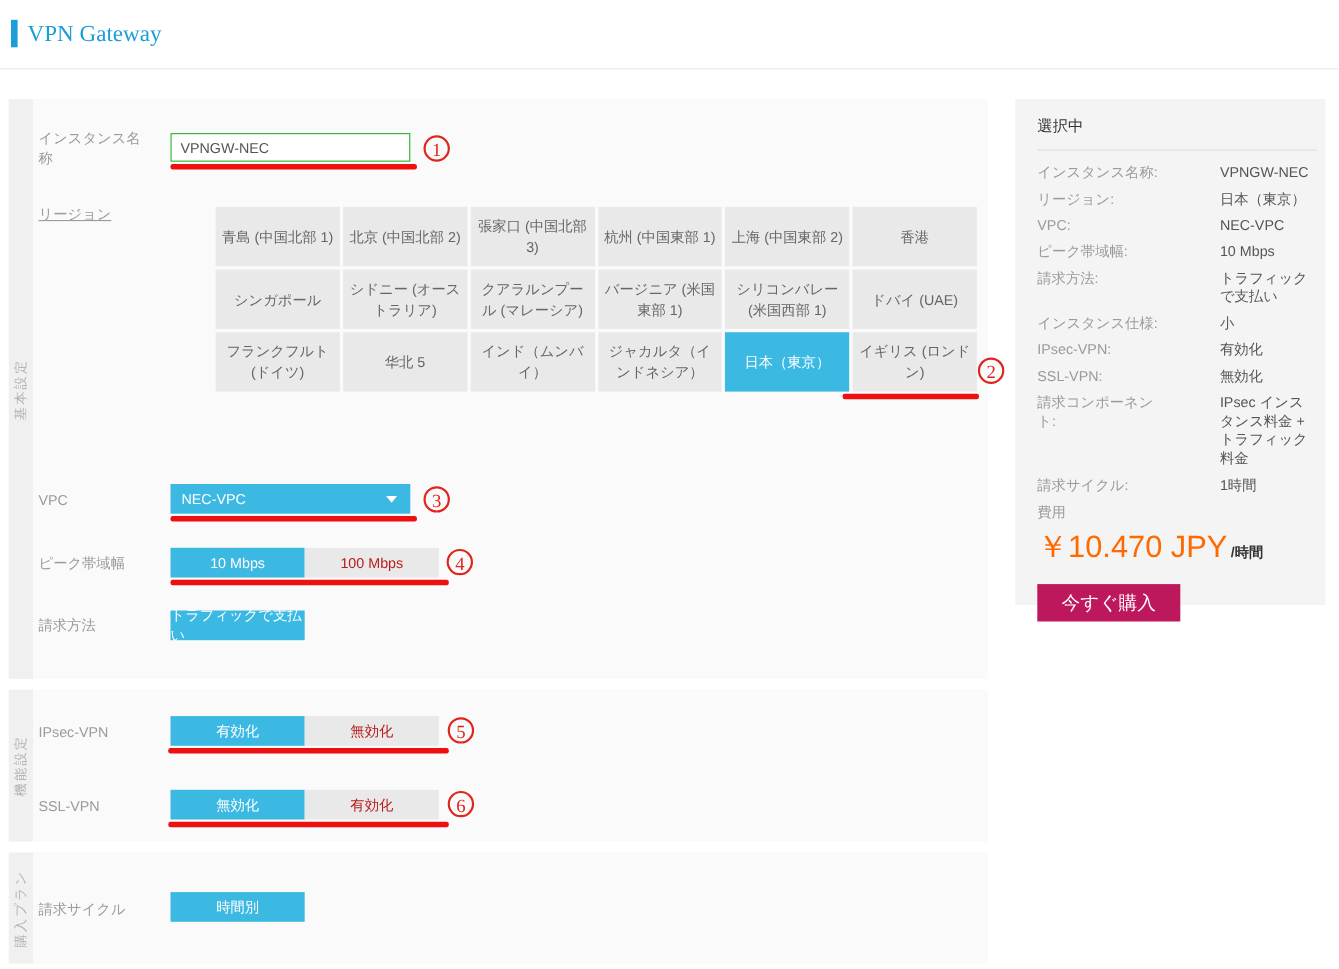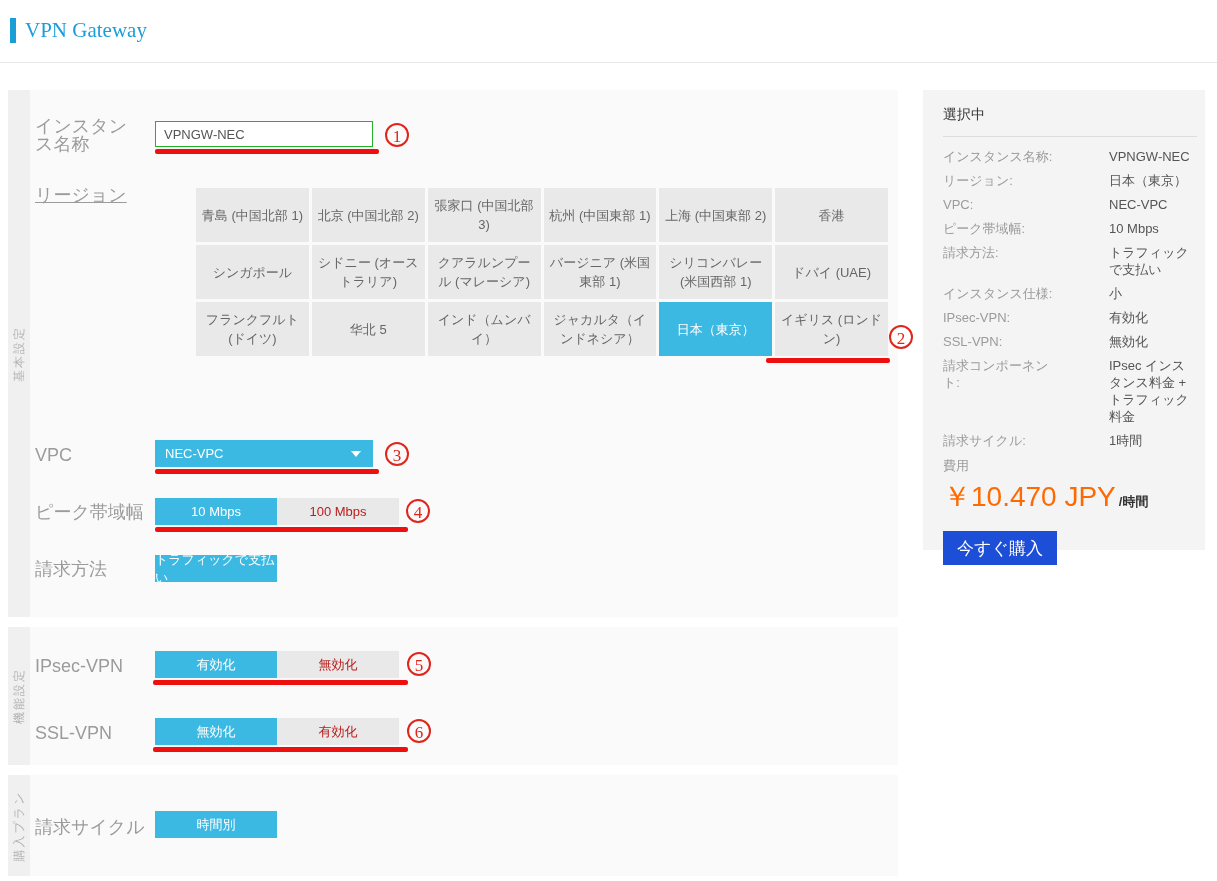--- a/index.html
+++ b/index.html
@@ -23,21 +23,21 @@
   #section-basic    { top: 90px;  height: 527px; }
   #section-features { top: 627px; height: 138px; }
   #section-plan     { top: 775px; height: 101px; }
   .side-strip { position: absolute; left: 0; top: 0; height: 100%; width: 22px; background: #f0f0f0; }
   .v-label {
     position: absolute; left: 50%; top: 50%;
     transform: translate(-50%, -50%) rotate(-90deg);
     white-space: nowrap; color: #b3b3b3; font-size: 12px; letter-spacing: 2px;
   }
 
-  .f-label { position: absolute; color: #9b9b9b; font-size: 18px; line-height: 18px; }
+  .f-label { position: absolute; color: #9b9b9b; font-size: 13px; line-height: 18px; }
 
   .text-input {
     position: absolute; left: 147px; top: 31px; width: 218px; height: 26px;
     border: 1px solid #27b127; background: #fff; color: #555;
     font-size: 13px; padding: 0 8px; outline: none;
     font-family: "Liberation Sans", "DejaVu Sans", sans-serif;
   }
 
   .red-line { position: absolute; height: 5px; background: #ee0f0f; border-radius: 2px; }
 
@@ -94,22 +94,22 @@
   }
   .sum-title { font-size: 14px; color: #333; }
   .sum-div { height: 1px; background: #dcdcdc; margin: 12px 0 11px 0; }
   .sum-row { display: flex; font-size: 13px; line-height: 17px; margin-bottom: 7px; gap: 44px; }
   .sum-label { flex: 0 0 122px; color: #9b9b9b; }
   .sum-value { flex: 1; color: #555; }
   .cost-label { color: #9b9b9b; font-size: 13px; margin: 8px 0 3px; }
   .price-line { color: #ff6a00; font-size: 28px; white-space: nowrap; }
   .price-line .per { color: #333; font-size: 13px; font-weight: bold; margin-left: 3px; }
   .buy-btn {
-    margin-top: 15px; width: 114px; height: 34px;
-    background: #1d4ed8; color: #fff; font-size: 17px; border: none; cursor: pointer;
+    margin-top: 15px; width: 130px; height: 34px;
+    background: #be185d; color: #fff; font-size: 17px; border: none; cursor: pointer;
     font-family: "Liberation Sans", "DejaVu Sans", sans-serif;
   }
 </style>
 </head>
 <body>
 
 <div class="page-title-row">
   <div class="title-bar"></div>
   <div class="title-text">VPN Gateway</div>
 </div>

